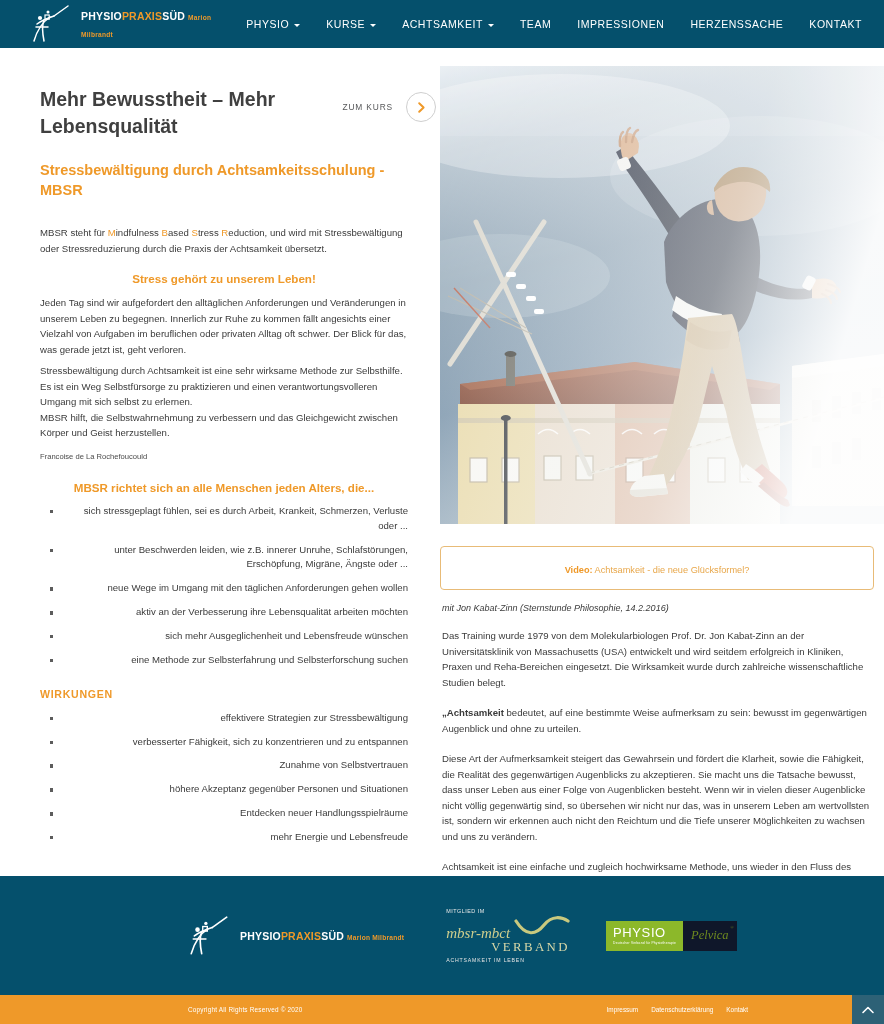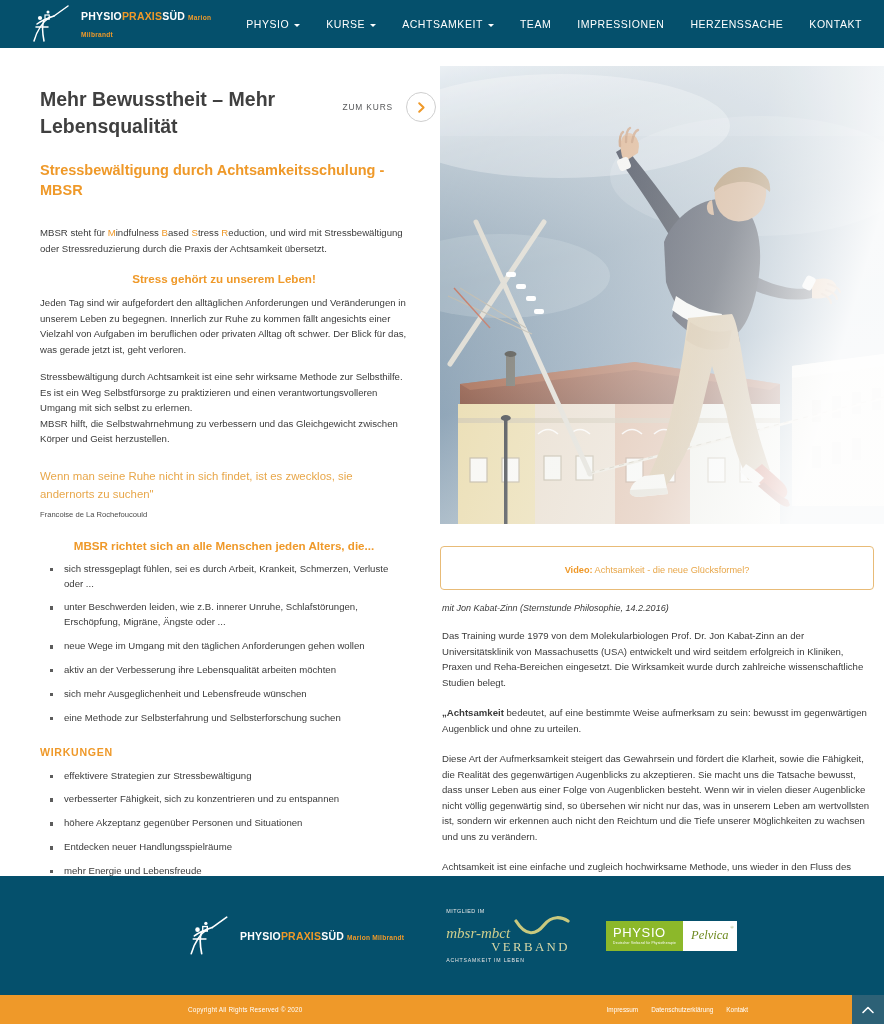--- a/index.html
+++ b/index.html
@@ -110,21 +110,21 @@
     font-size: 11.4px;
     line-height: 1.62;
     margin: 20px 0 6px;
   }
   .quote-author {
     color: #4a4a4a;
     font-size: 7.6px;
     margin-bottom: 20px;
   }
 
-  ul.bullets { list-style: none; margin: 0 0 4px 10px; }
+  ul.bullets { list-style: none; margin: 0 0 4px 10px; text-align: right; }
   ul.bullets li {
     position: relative;
     padding-left: 14px;
     margin-bottom: 9px;
     color: #3b3b3b;
     font-size: 9.6px;
     line-height: 1.55;
   }
   ul.bullets li::before {
     content: "";
@@ -239,21 +239,21 @@
     height: 30px;
   }
   .bp-left {
     background: #8cb82a; color: #ffffff;
     padding: 0 7px; display: flex; flex-direction: column;
     justify-content: center;
   }
   .bp-left .bp-t { font-size: 13px; letter-spacing: .6px; line-height: 1; }
   .bp-left .bp-s { font-size: 3.3px; letter-spacing: .2px; margin-top: 2px; }
   .bp-right {
-    background: #ffffff; color: #6e8a1f;
+    background: #0f172a; color: #6e8a1f;
     padding: 0 8px;
     display: flex; align-items: center;
     font-family: "Liberation Serif", serif;
     font-style: italic; font-size: 12.5px;
     position: relative;
   }
   .bp-right sup { font-size: 4px; position: absolute; top: 4px; right: 3px; }
 
   
   .bottombar {
@@ -350,41 +350,41 @@
   <div class="cols">
 
     <div class="col-left">
       <h1 class="page-title">Mehr Bewusstheit – Mehr Lebensqualität</h1>
       <h2 class="subtitle">Stressbewältigung durch Achtsamkeitsschulung - MBSR</h2>
 
       <p class="body"><span>MBSR steht für </span><span class="hl">M</span><span>indfulness </span><span class="hl">B</span><span>ased </span><span class="hl">S</span><span>tress </span><span class="hl">R</span><span>eduction, und wird mit Stressbewältigung oder Stressreduzierung durch die Praxis der Achtsamkeit übersetzt.</span></p>
 
       <h3 class="section">Stress gehört zu unserem Leben!</h3>
 
-      <p class="body" style="margin-bottom:12px">Jeden Tag sind wir aufgefordert den alltäglichen Anforderungen und Veränderungen in unserem Leben zu begegnen. Innerlich zur Ruhe zu kommen fällt angesichts einer Vielzahl von Aufgaben im beruflichen oder privaten Alltag oft schwer. Der Blick für das, was gerade jetzt ist, geht verloren.</p>
+      <p class="body" style="margin-bottom:6px">Jeden Tag sind wir aufgefordert den alltäglichen Anforderungen und Veränderungen in unserem Leben zu begegnen. Innerlich zur Ruhe zu kommen fällt angesichts einer Vielzahl von Aufgaben im beruflichen oder privaten Alltag oft schwer. Der Blick für das, was gerade jetzt ist, geht verloren.</p>
       <p class="body" style="margin-bottom:0">Stressbewältigung durch Achtsamkeit ist eine sehr wirksame Methode zur Selbsthilfe. Es ist ein Weg Selbstfürsorge zu praktizieren und einen verantwortungsvolleren Umgang mit sich selbst zu erlernen.</p>
       <p class="body">MBSR hilft, die Selbstwahrnehmung zu verbessern und das Gleichgewicht zwischen Körper und Geist herzustellen.</p>
 
-      <div class="quote">Wenn man seine Ruhe nicht in sich findet, ist es zwecklos, sie andernorts zu suchen"</div>
       <div class="quote-author">Francoise de La Rochefoucould</div>
 
       <h3 class="section">MBSR richtet sich an alle Menschen jeden Alters, die...</h3>
       <ul class="bullets">
         <li>sich stressgeplagt fühlen, sei es durch Arbeit, Krankeit, Schmerzen, Verluste oder ...</li>
         <li>unter Beschwerden leiden, wie z.B. innerer Unruhe, Schlafstörungen, Erschöpfung, Migräne, Ängste oder ...</li>
         <li>neue Wege im Umgang mit den täglichen Anforderungen gehen wollen</li>
         <li>aktiv an der Verbesserung ihre Lebensqualität arbeiten möchten</li>
         <li>sich mehr Ausgeglichenheit und Lebensfreude wünschen</li>
         <li>eine Methode zur Selbsterfahrung und Selbsterforschung suchen</li>
       </ul>
 
       <h3 class="wirk">WIRKUNGEN</h3>
       <ul class="bullets">
         <li>effektivere Strategien zur Stressbewältigung</li>
         <li>verbesserter Fähigkeit, sich zu konzentrieren und zu entspannen</li>
+        <li>Zunahme von Selbstvertrauen</li>
         <li>höhere Akzeptanz gegenüber Personen und Situationen</li>
         <li>Entdecken neuer Handlungsspielräume</li>
         <li>mehr Energie und Lebensfreude</li>
       </ul>
 
       <div class="zumkurs zk-bottom">
         <span class="zk-label">ZUM KURS</span>
         <span class="zk-circle">
           <svg width="13" height="13" viewBox="0 0 13 13">
             <path d="M4.2 2.3 L8.6 6.5 L4.2 10.7" fill="none" stroke="#ef9929" stroke-width="2" stroke-linecap="round" stroke-linejoin="round"></path>

